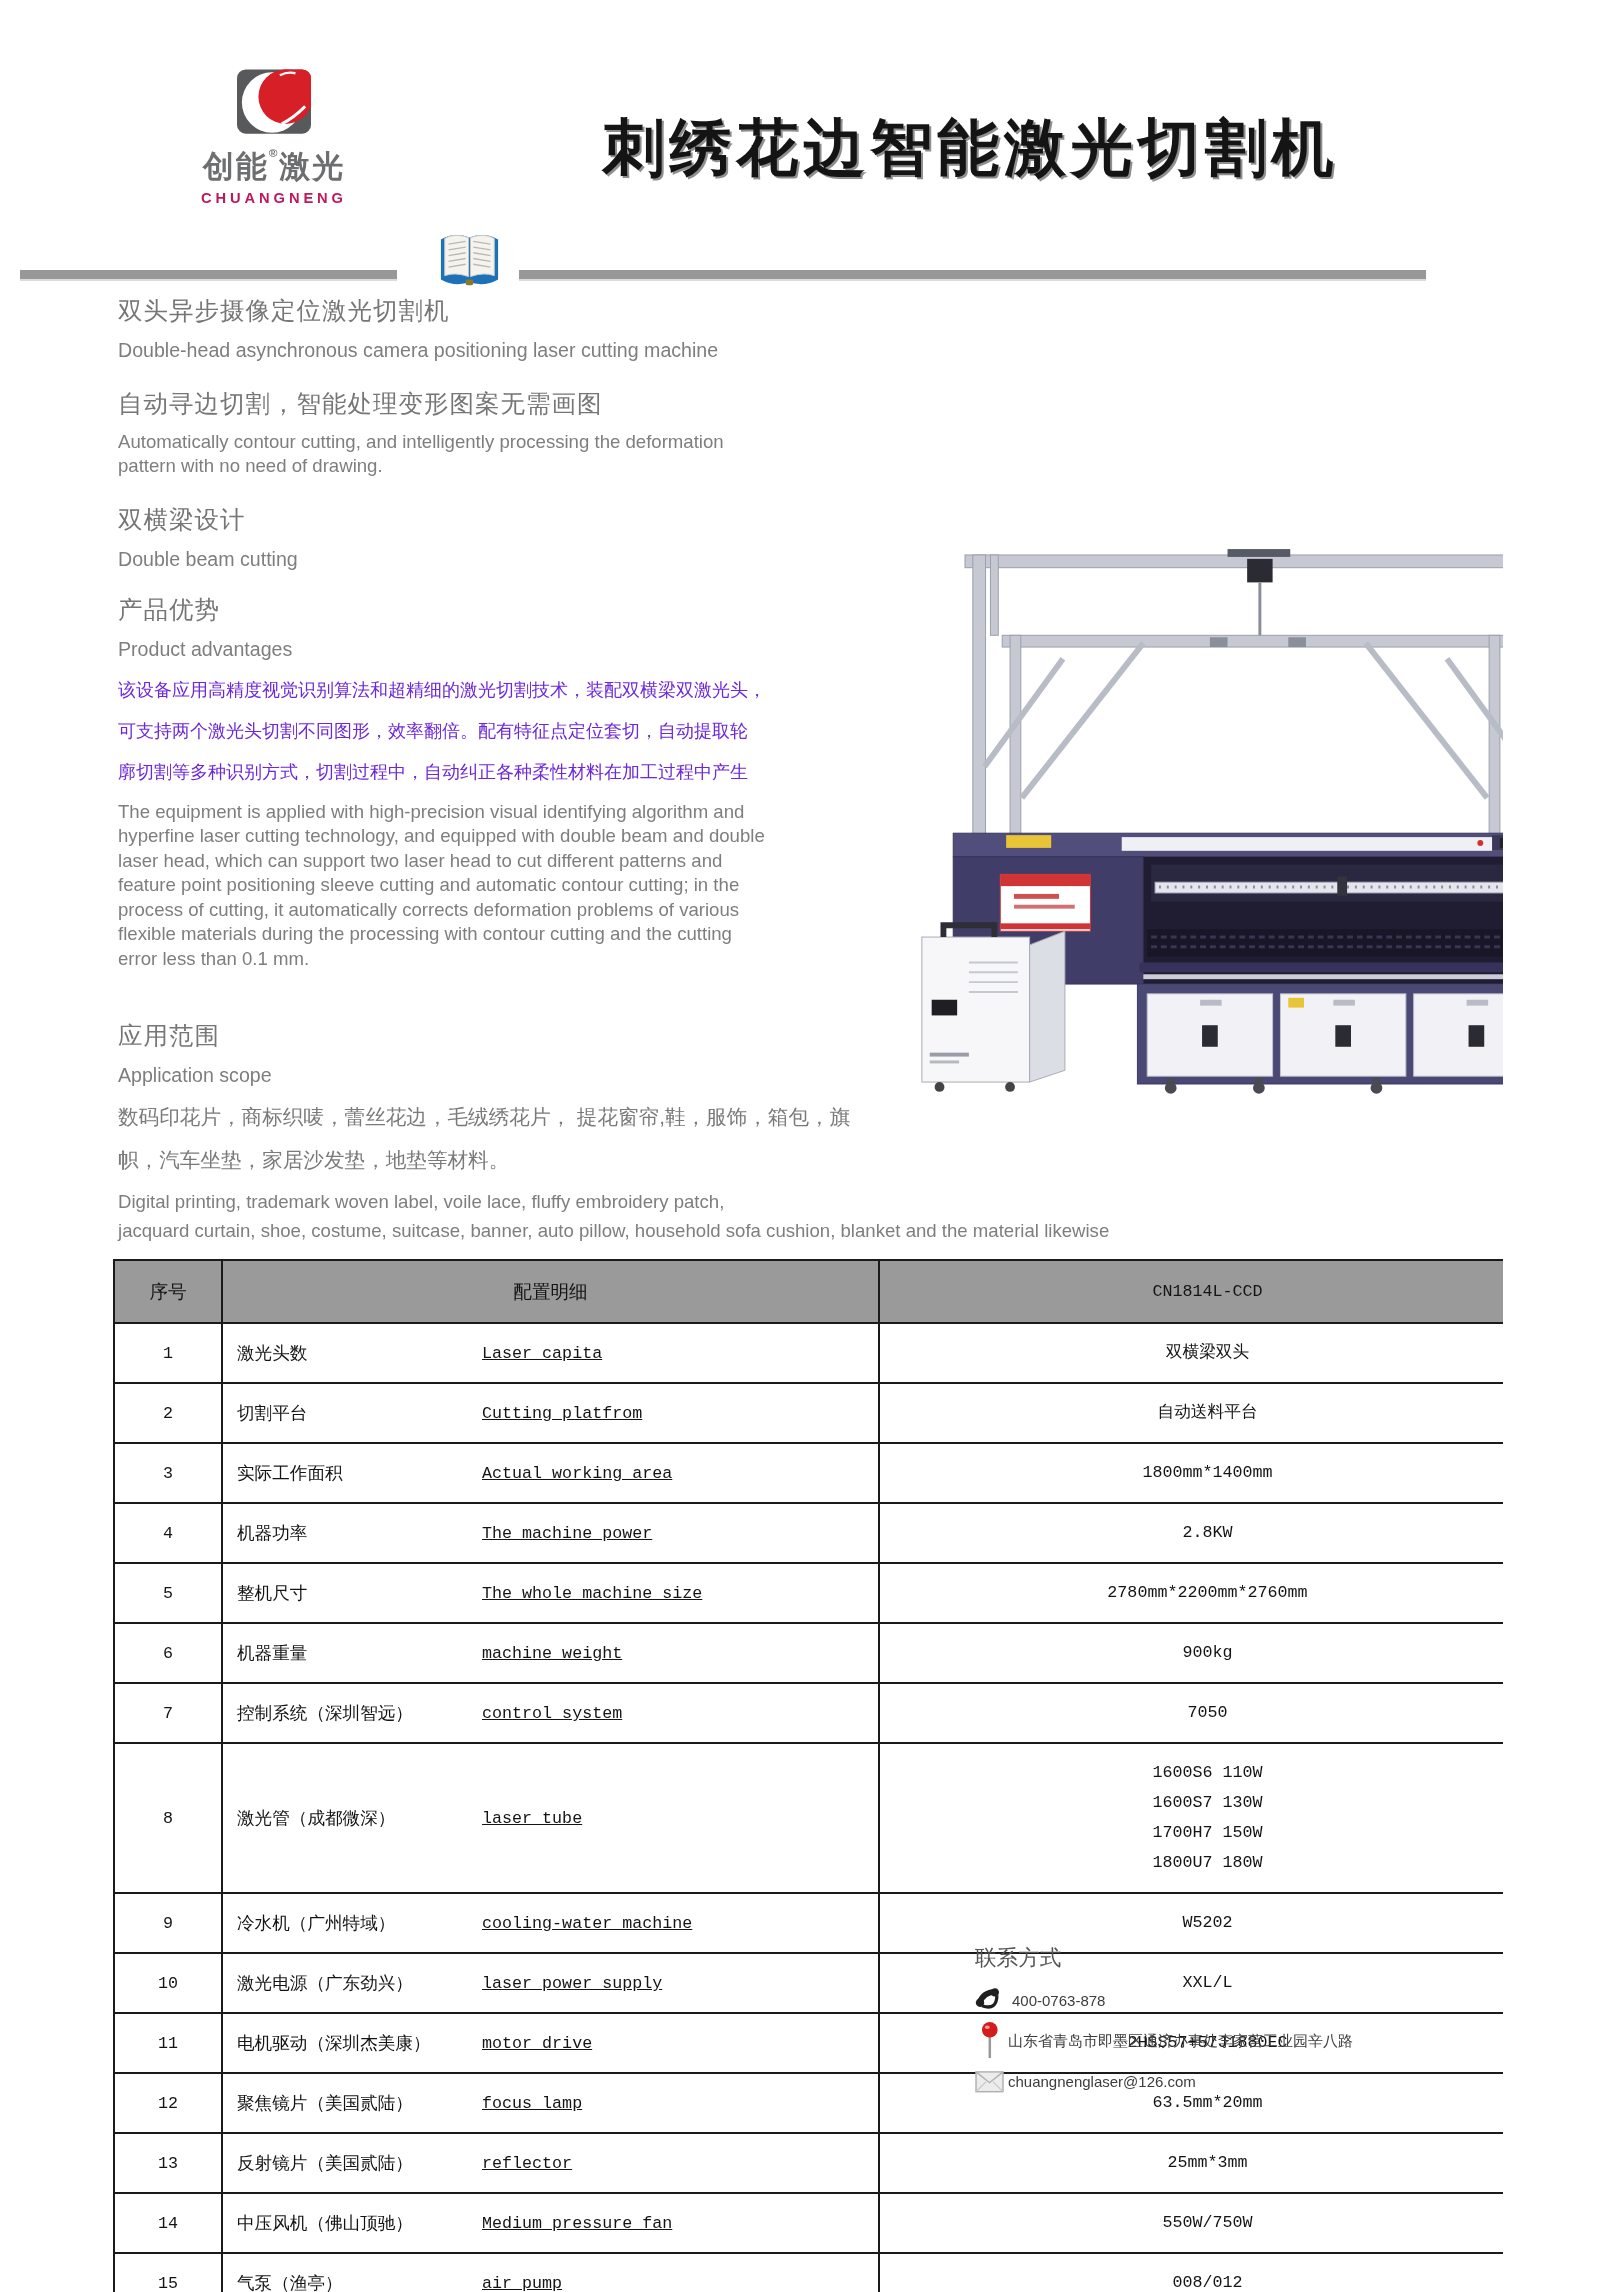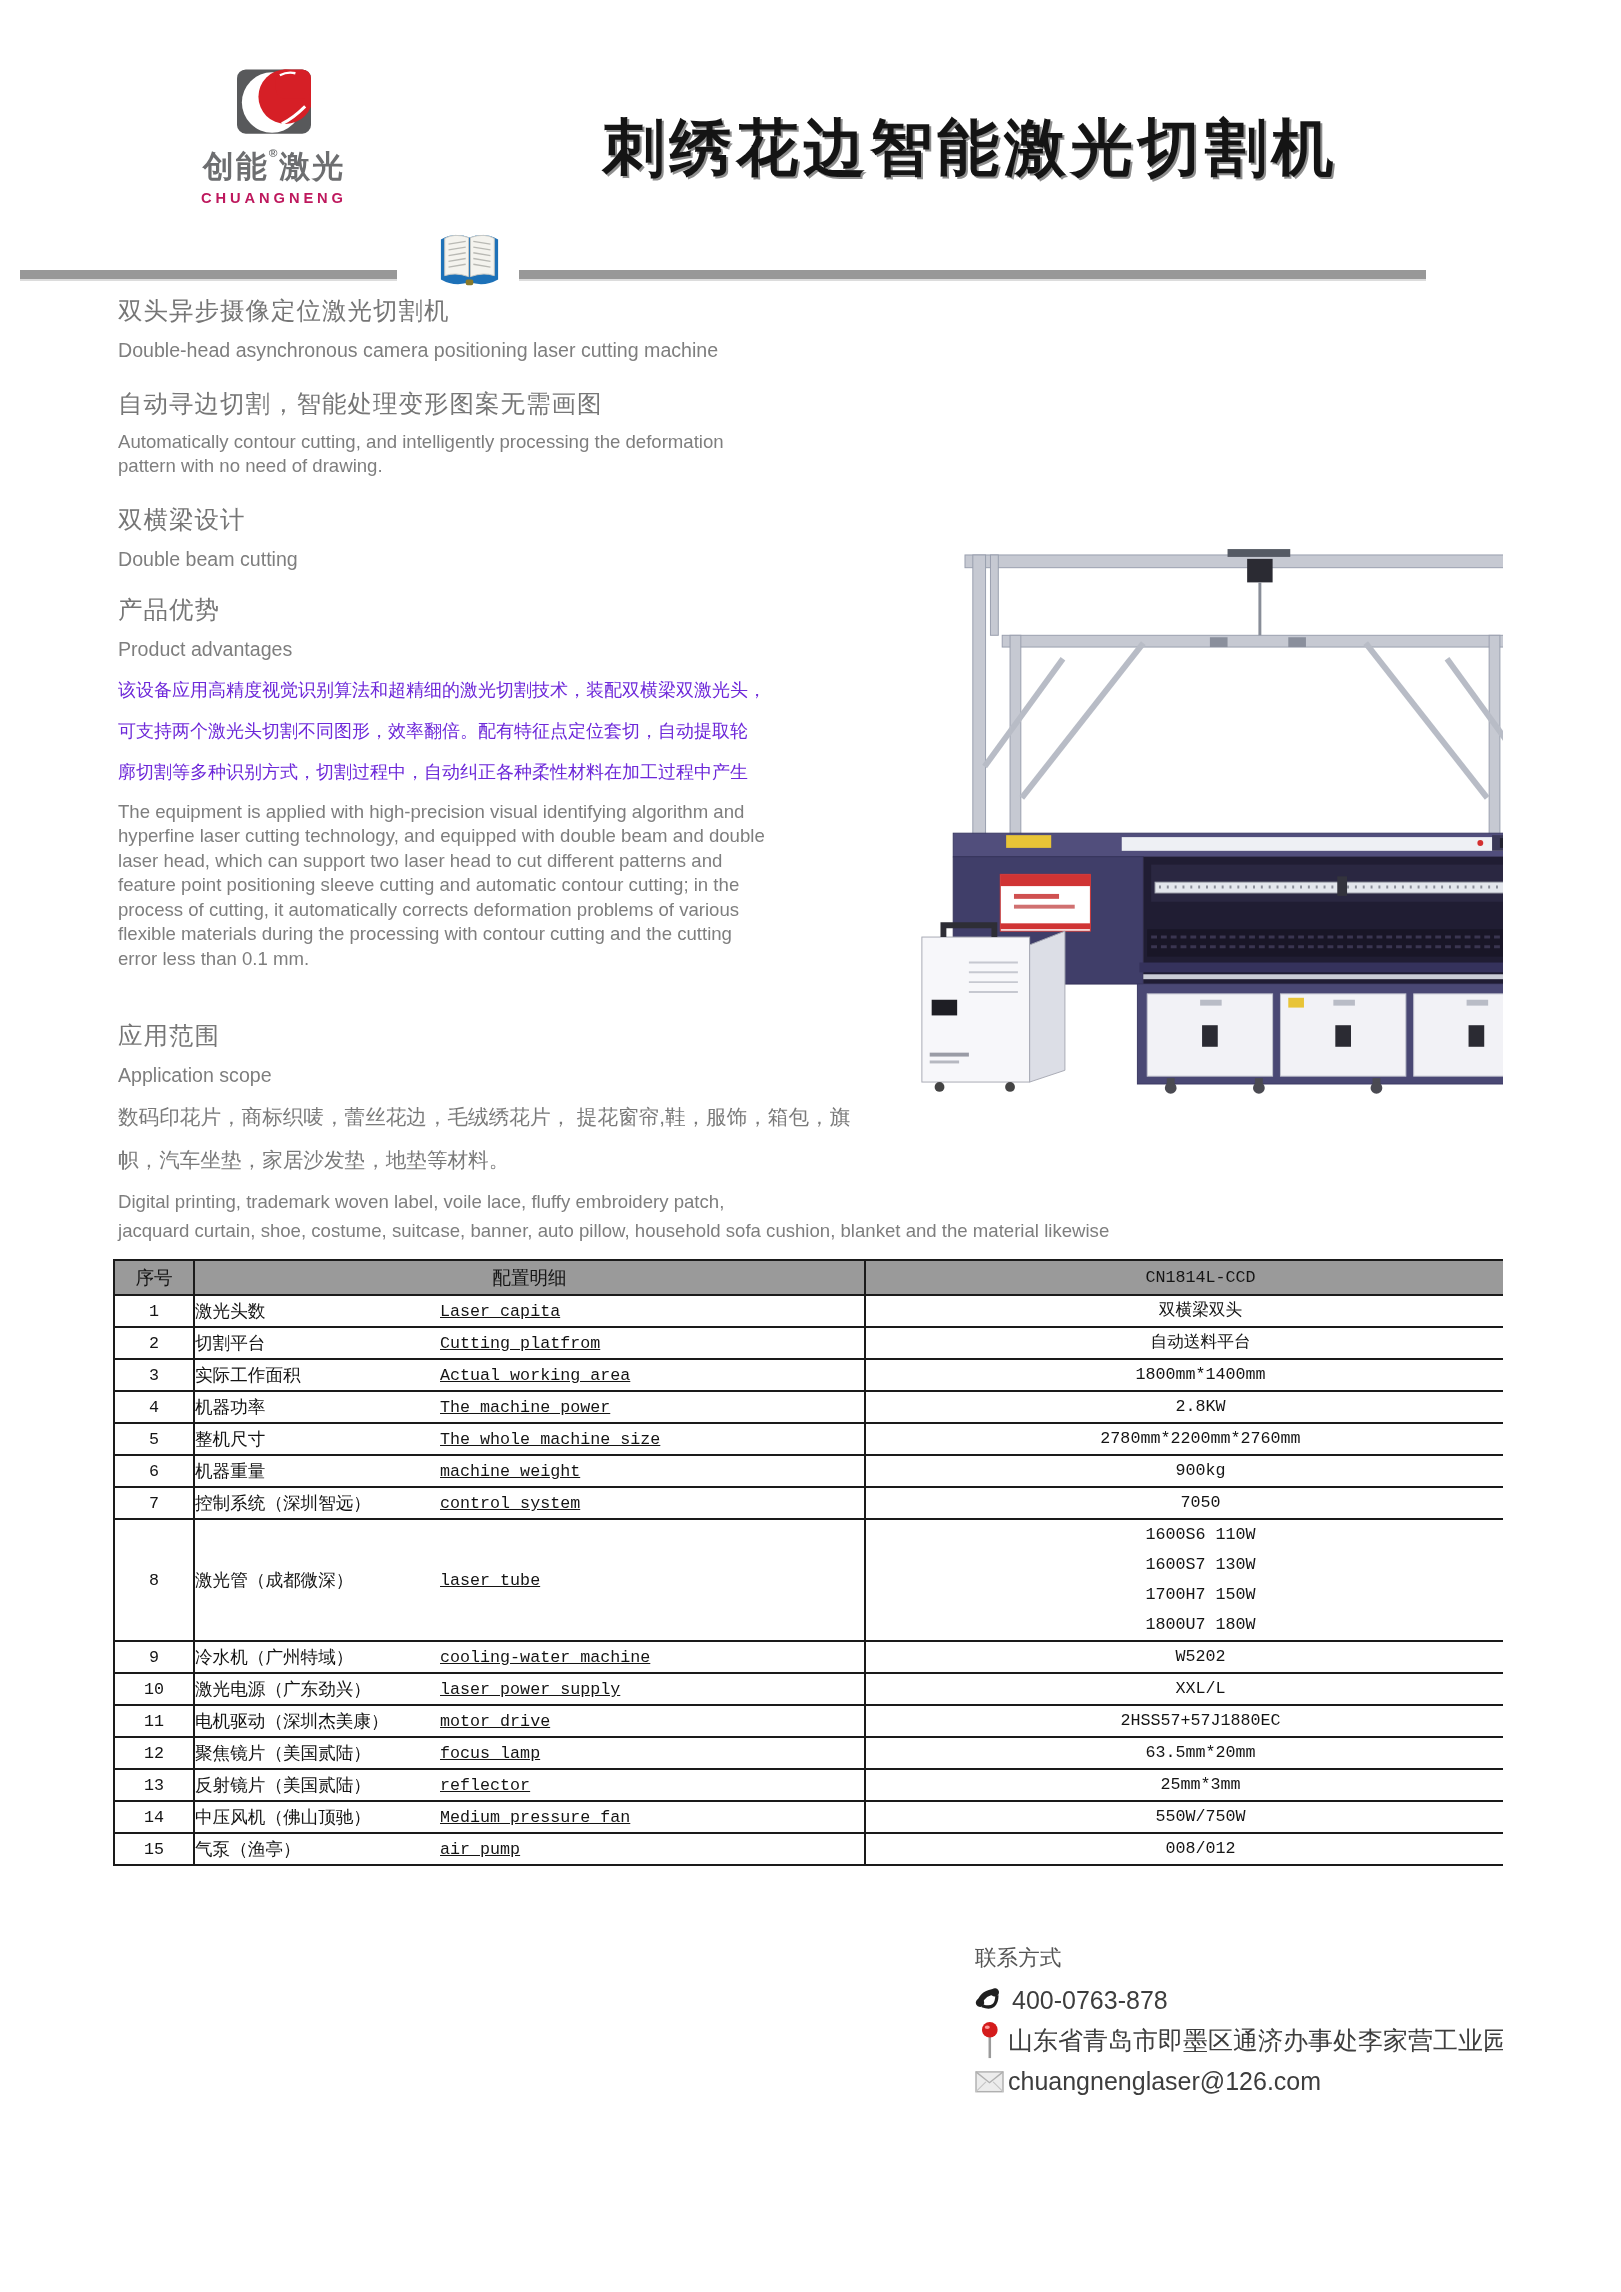--- a/index.html
+++ b/index.html
@@ -31,36 +31,36 @@
   .p-zh .tline { font-size:18px; color:#6d28d9; line-height:41px; white-space:nowrap;font-family:Liberation Mono, monospace; }
   .p-en .tline { font-size:18.6px; color:#7e7e7e; line-height:24.5px; white-space:nowrap; }
   .app-zh .tline { font-size:20.6px; color:#7a7a7a; line-height:43px; white-space:nowrap; }
   .app-en .tline { font-size:18.6px; color:#7e7e7e; line-height:29px; white-space:nowrap; }
   
   .machine { position:absolute; left:916px; top:541px; }
   
   .spec { position:absolute; left:113px; top:1259px; }
   table.spec-tbl { border-collapse:collapse; table-layout:fixed; width:1424px;
     border:2.9px solid #1a1a1a; color:#141414; }
-  .spec-tbl th, .spec-tbl td { border:2px solid #1a1a1a; padding:0; }
+  .spec-tbl th, .spec-tbl td { border:2px solid #1a1a1a; padding:14px; }
   .spec-tbl thead th { background:#9a9a9a; height:33px; font-weight:normal; font-size:18.6px; text-align:center; }
   .spec-tbl thead th.mono { font-family:"Liberation Mono","DejaVu Sans Mono",monospace; font-size:16.7px; }
   .spec-tbl tbody tr { height:30px; }
   .c-no  { width:78px; text-align:center; font-family:"Liberation Mono","DejaVu Sans Mono",monospace; font-size:16.7px; }
   .c-item{ width:630px; padding-left:17.6px; font-size:17.6px;text-decoration:underline; }
   .c-item .zh { display:inline-block; width:245px; vertical-align:middle; }
   .c-item .en { font-family:"Liberation Mono","DejaVu Sans Mono",monospace; font-size:16.7px; vertical-align:middle; }
   .c-val { width:716px; text-align:center; font-family:"Liberation Mono","DejaVu Sans Mono",monospace; font-size:16.7px; }
   .c-val .vline { line-height:30px; }
   
   .contact { position:absolute; left:975px; top:1943px; color:#4a4a4a; }
   .contact-heading { font-size:21.6px; color:#555; margin-bottom:13.7px; }
   .c-row { position:relative; margin-bottom:11.8px; min-height:29px; }
   .c-ic { position:absolute; left:0; top:0; }
-  .c-txt { display:inline-block; margin-left:37px; font-size:25px; color:#3d3d3d; line-height:29px; white-space:nowrap; }
+  .c-txt { display:inline-block; margin-left:37px; font-size:15px; color:#3d3d3d; line-height:29px; white-space:nowrap; }
   .c-row.pin .c-txt { margin-left:33px; }
   .c-row.mail .c-txt { margin-left:33px; }
 </style>
 </head>
 <body>
 
 <div class="page">
 
   <div class="logo">
     <svg class="logo-icon" width="74" height="67" viewBox="0 0 76 68">

